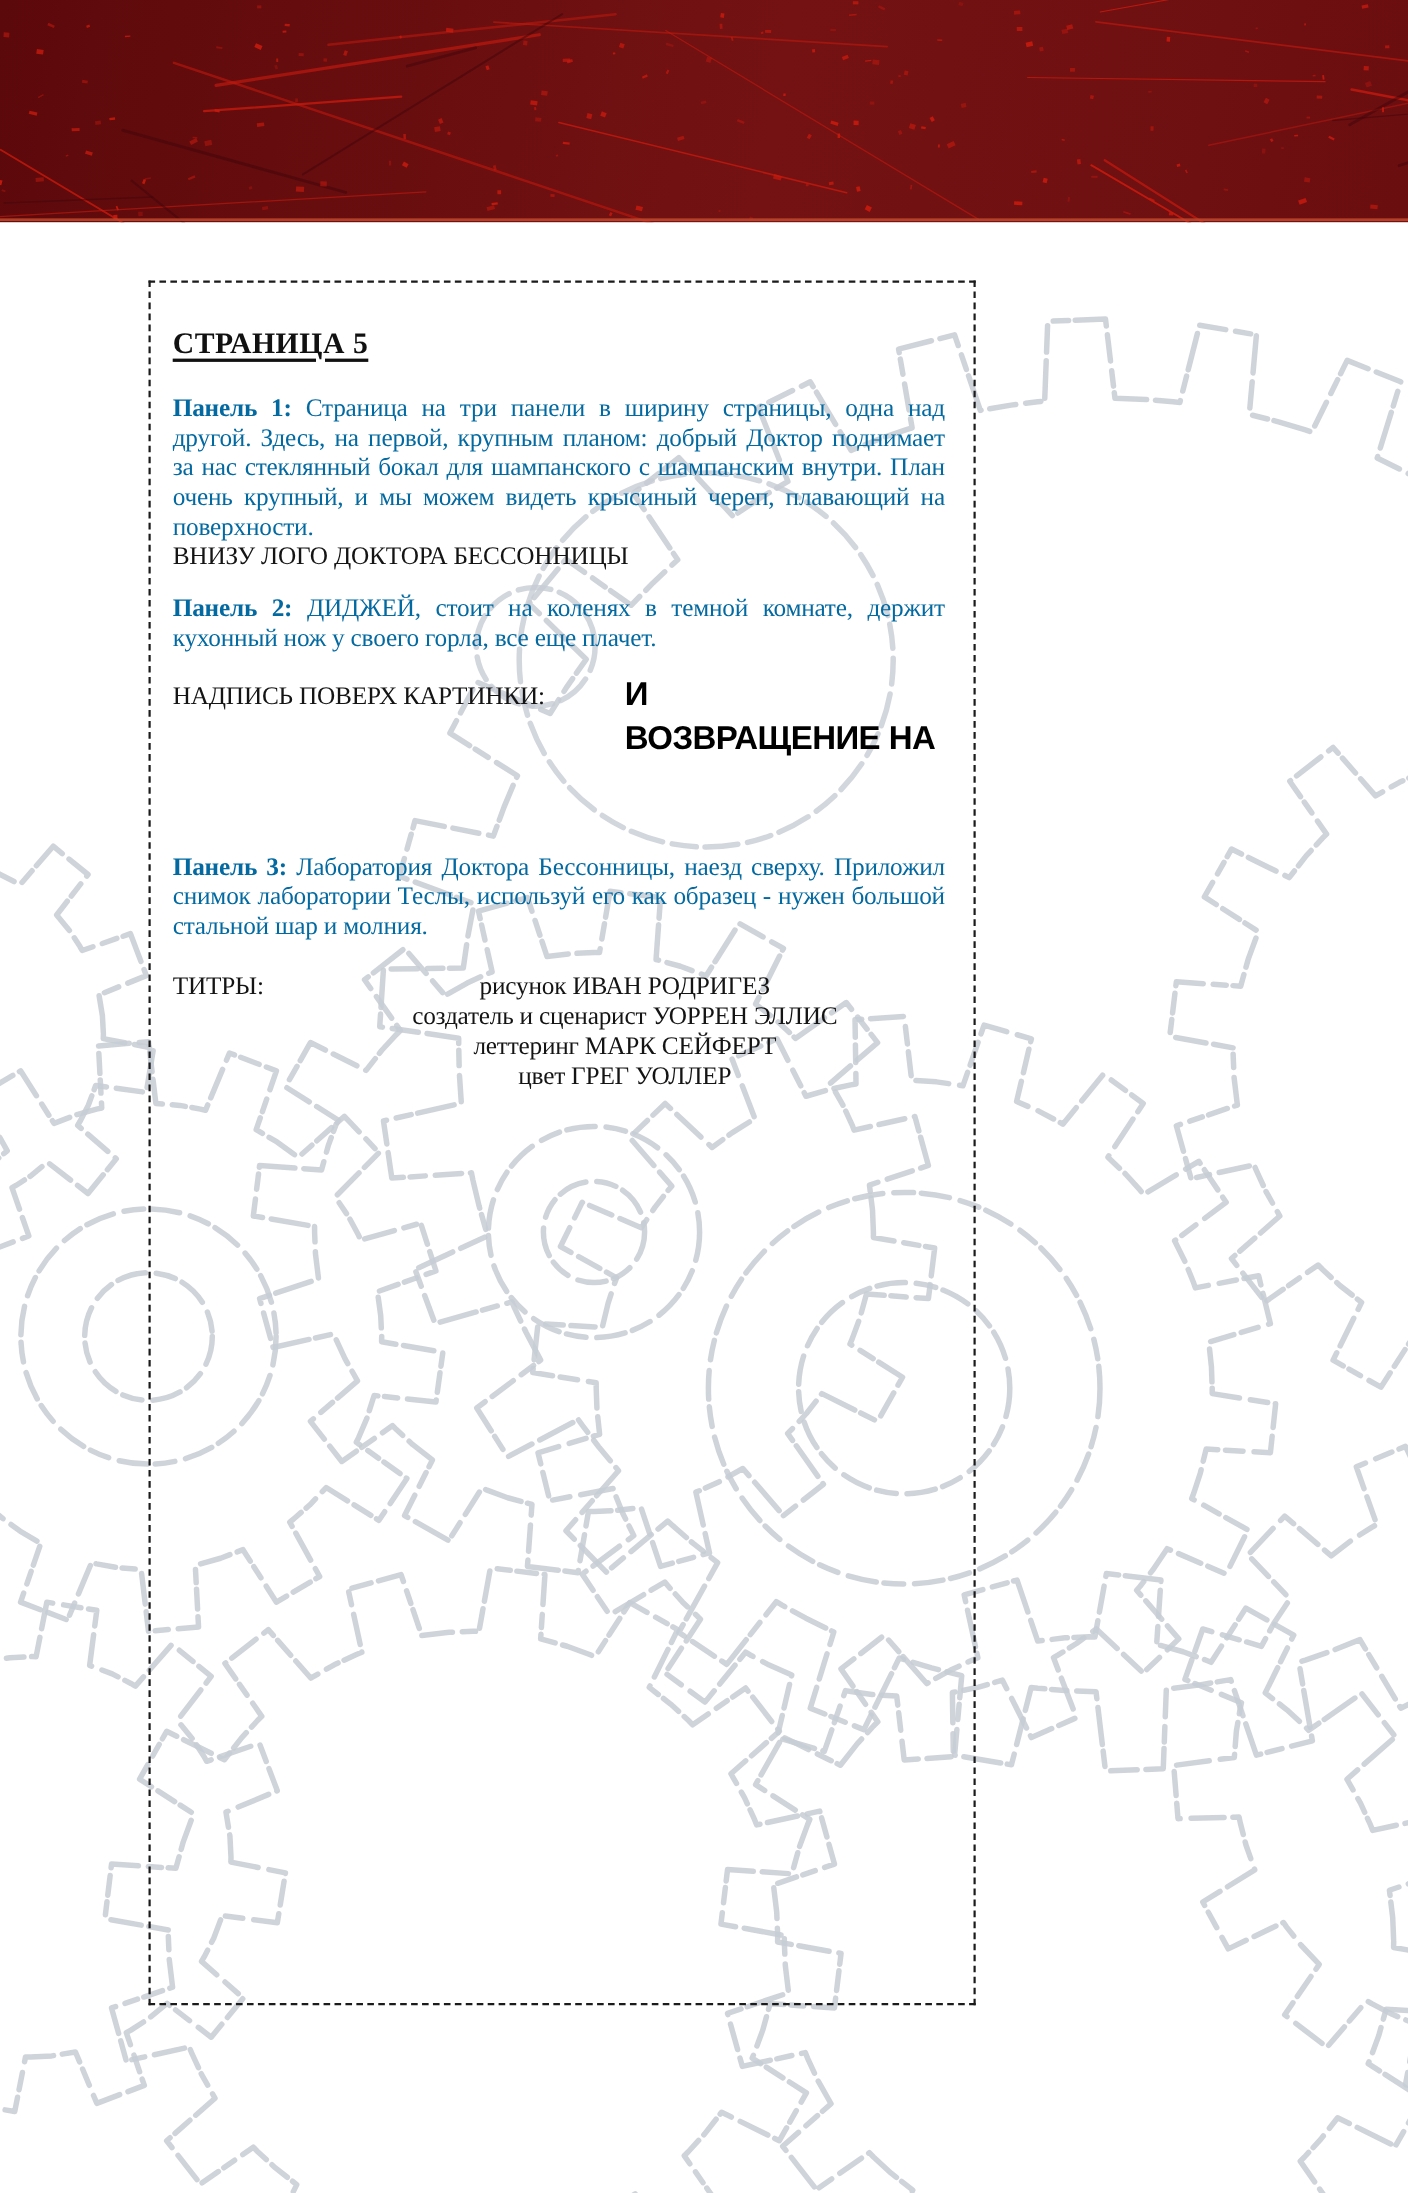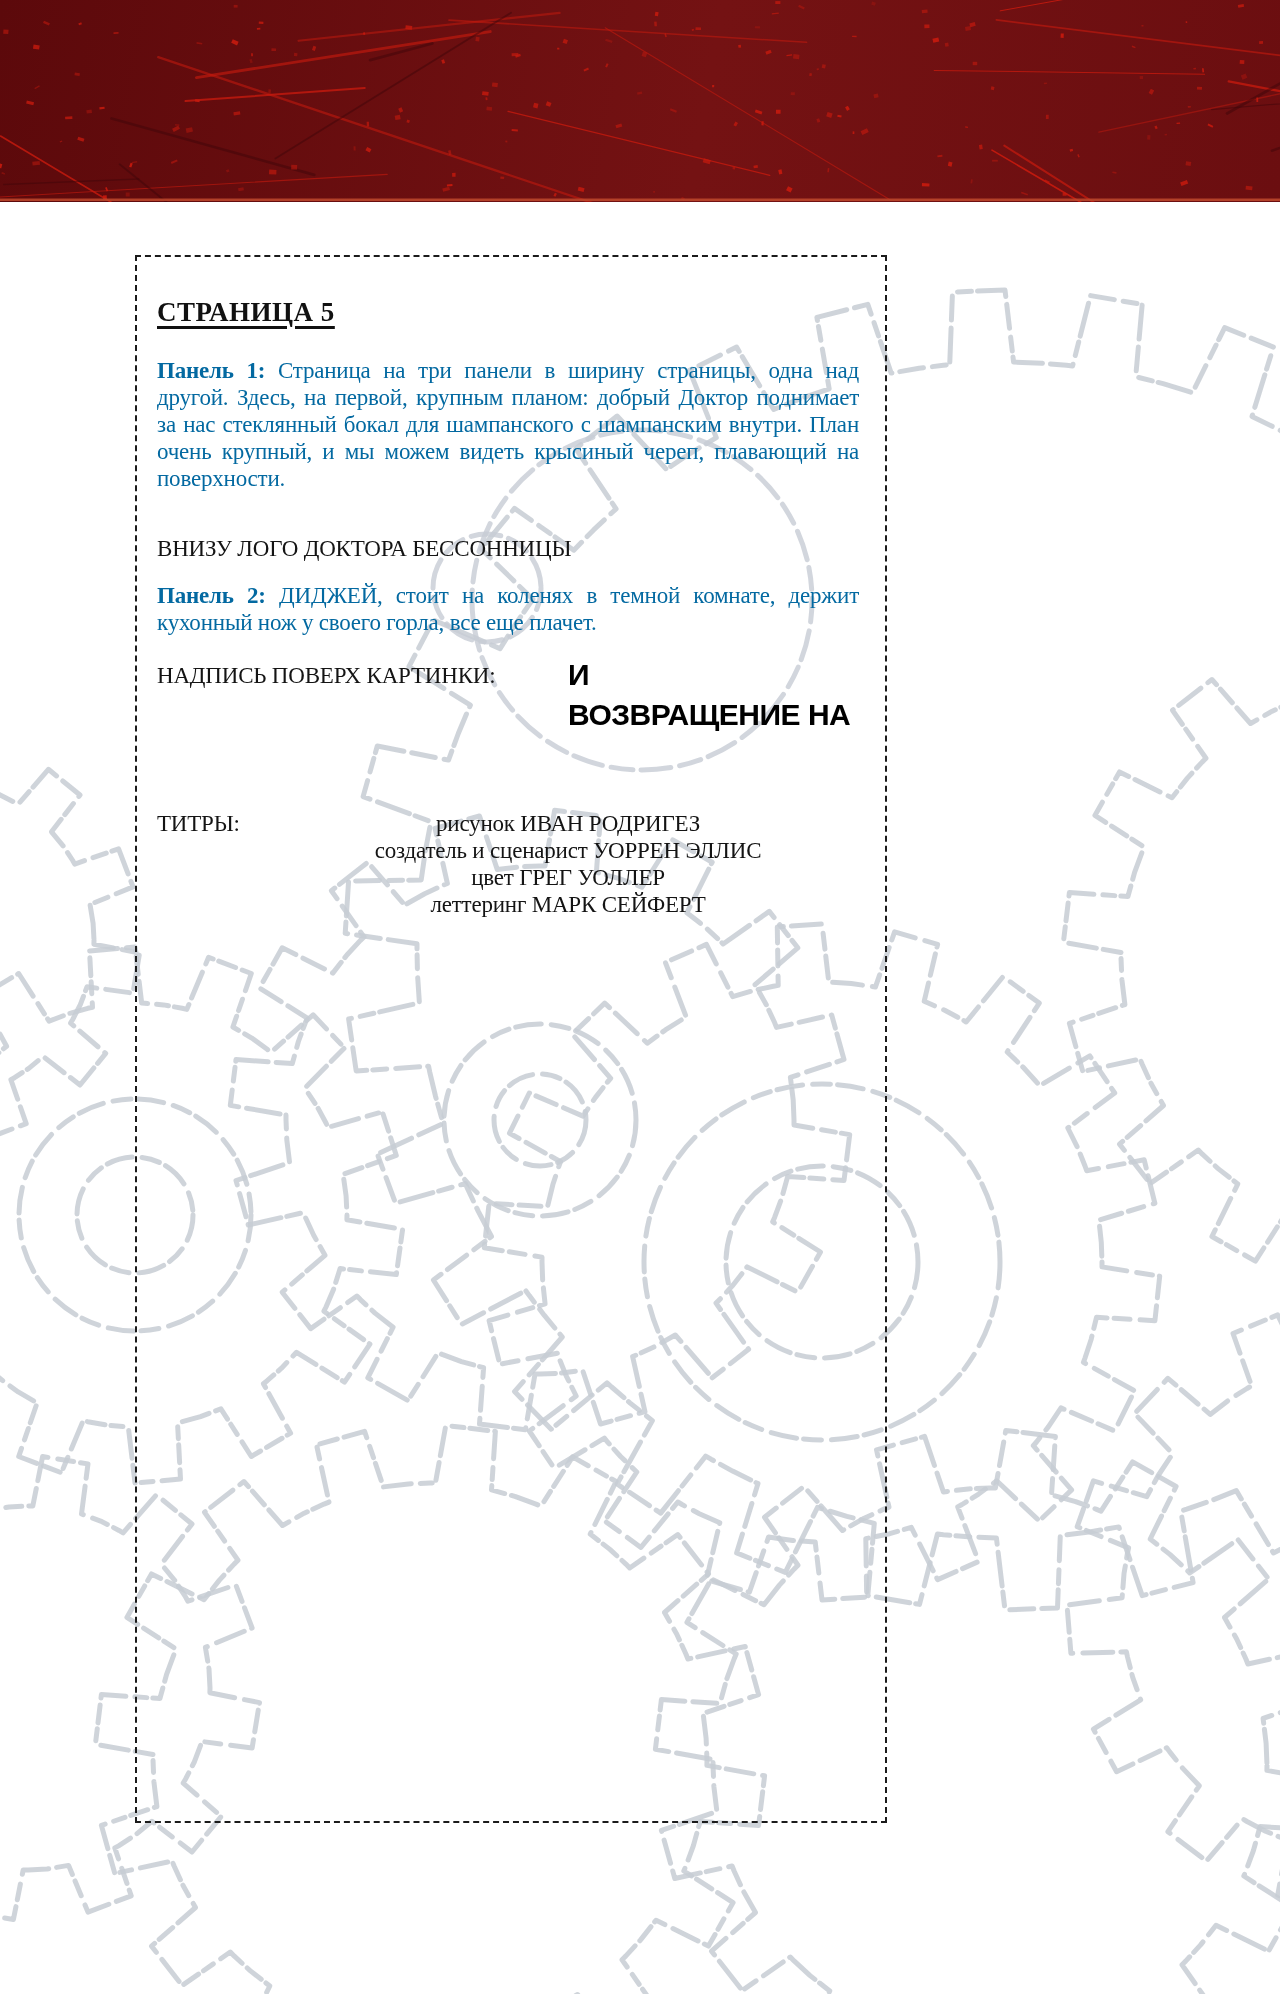--- a/index.html
+++ b/index.html
@@ -33,21 +33,21 @@
   }
   .para{
     font-size:23px;line-height:27px;color:#0369a1;
     text-align:justify;margin:0;letter-spacing:-0.2px;
   }
   .panel-label{font-weight:bold;}
   .caps-line{
     font-size:23px;line-height:27px;color:#141414;margin:0;letter-spacing:-0.2px;
   }
   .m-p1{margin-top:30px;}
-  .m-logo{margin-top:43px;}
+  .m-logo{}
   .m-p2{margin-top:20px;}
   .caption-row{margin-top:26px;position:relative;height:120px;}
   .caption-title{
     position:absolute;left:411px;top:-7px;
     font-family:"Liberation Sans", sans-serif;
     font-weight:bold;font-size:30px;line-height:40px;color:#000;
     letter-spacing:-0.5px;
   }
   .m-p3{margin-top:35px;}
   .credits-row{margin-top:28px;position:relative;height:110px;}
@@ -421,24 +421,25 @@
   <p class="para m-p2"><b class="panel-label">Панель 2:</b> <span>ДИДЖЕЙ, стоит на коленях в темной комнате, держит кухонный нож у своего горла, все еще плачет.</span></p>
 
   <div class="caption-row">
     <span class="caps-line">НАДПИСЬ ПОВЕРХ КАРТИНКИ:</span>
     <div class="caption-title">
       <div>И</div>
       <div>ВОЗВРАЩЕНИЕ НА</div>
     </div>
   </div>
 
+  <p class="para m-p3"><b class="panel-label">Панель 3:</b> <span>Лаборатория Доктора Бессонницы, наезд сверху. Приложил снимок лаборатории Теслы, используй его как образец - нужен большой стальной шар и молния.</span></p>
 
   <div class="credits-row">
     <span class="caps-line">ТИТРЫ:</span>
     <div class="credits-list">
       <div>рисунок ИВАН РОДРИГЕЗ</div>
       <div>создатель и сценарист УОРРЕН ЭЛЛИС</div>
+      <div>леттеринг МАРК СЕЙФЕРТ</div>
       <div>цвет ГРЕГ УОЛЛЕР</div>
-      <div>леттеринг МАРК СЕЙФЕРТ</div>
     </div>
   </div>
 
 </div>
 
 </body></html>

